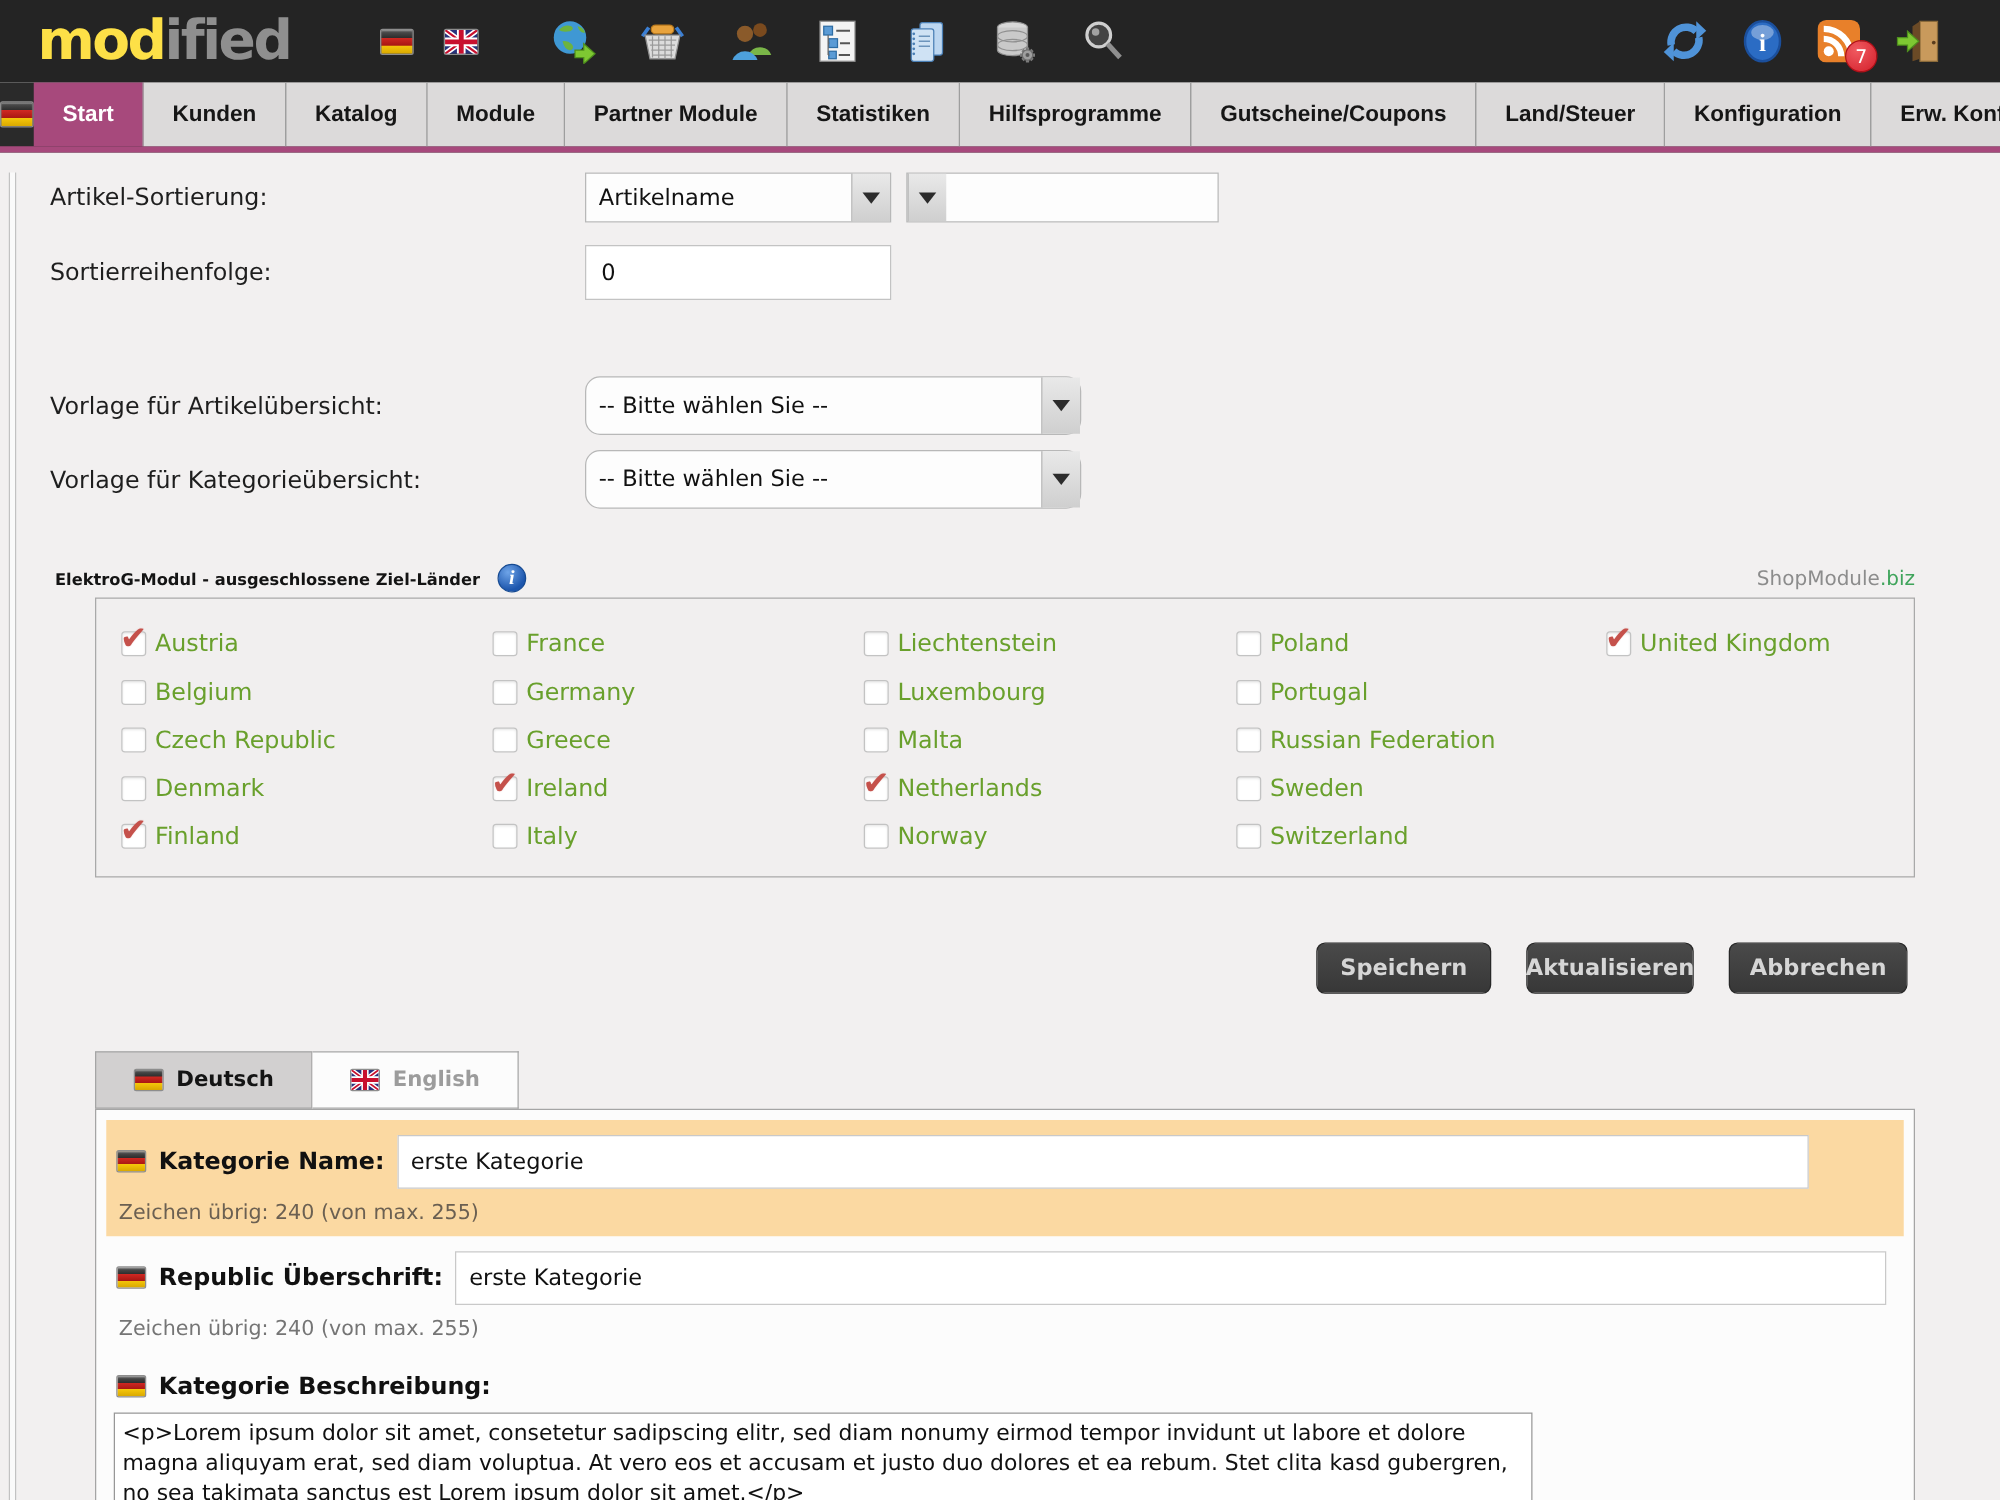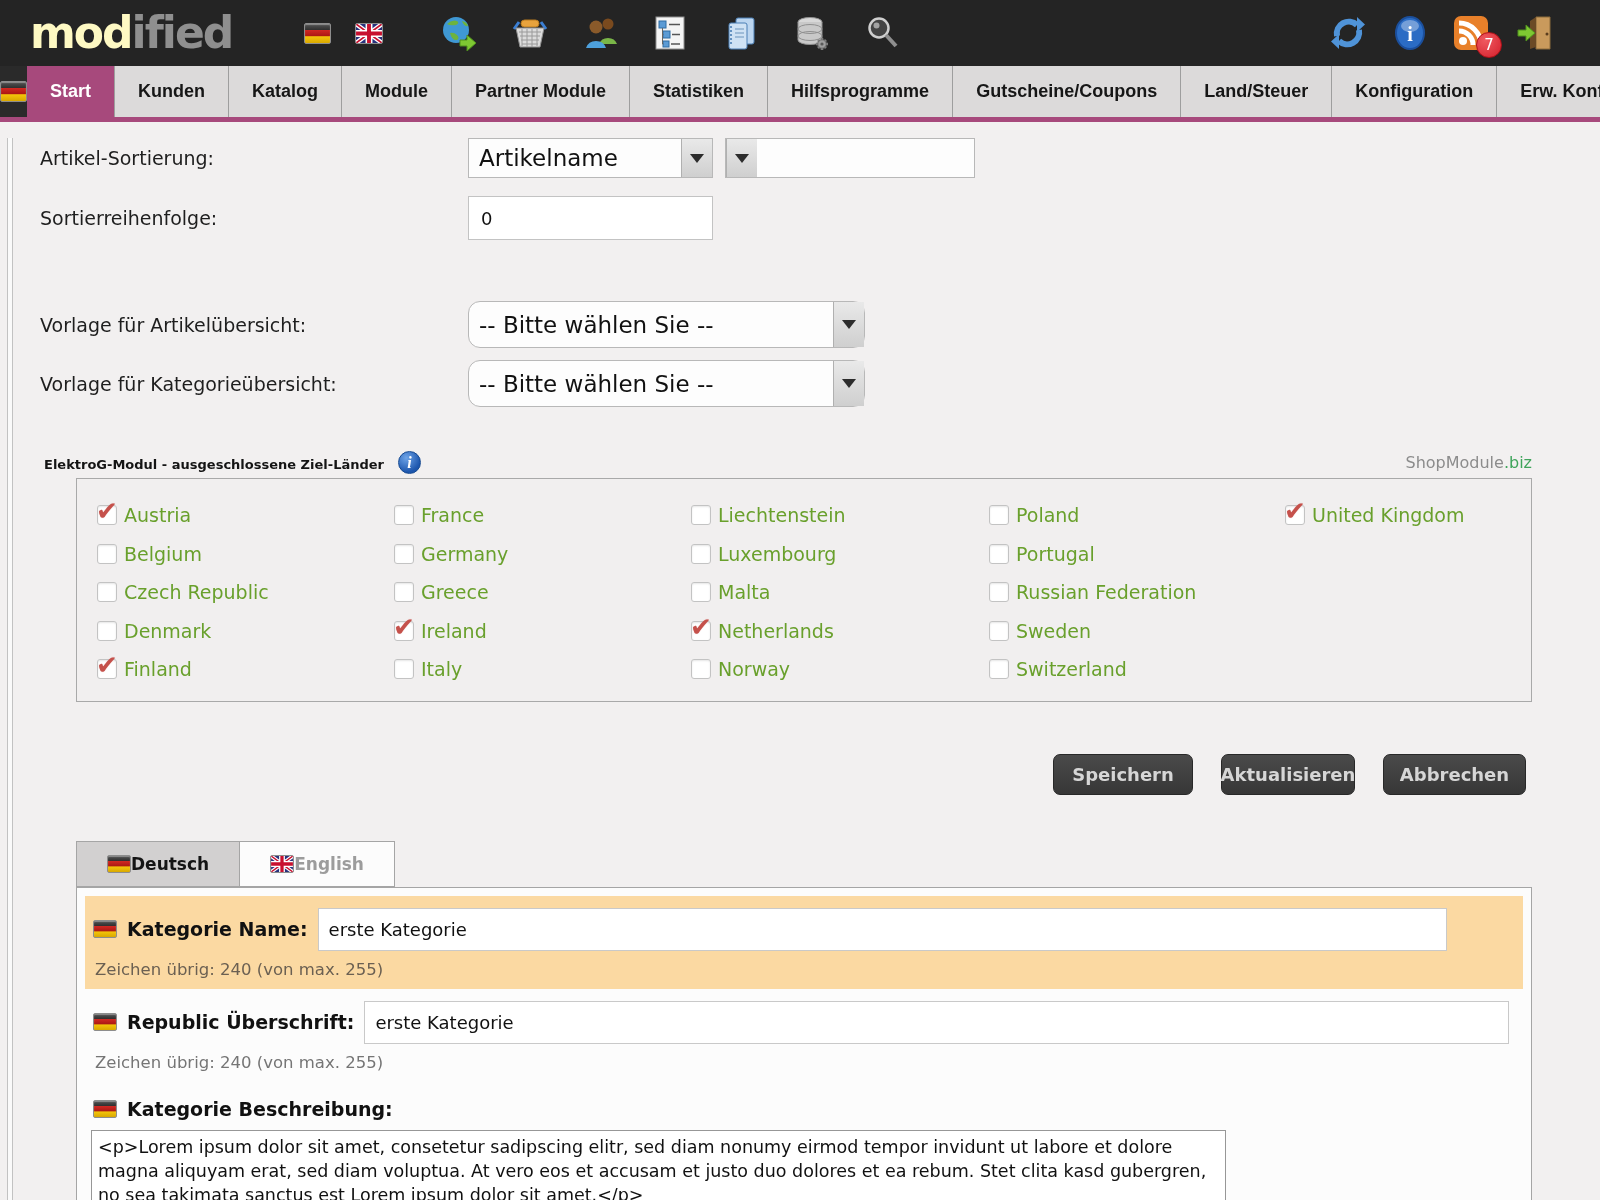--- a/index.html
+++ b/index.html
@@ -2,21 +2,21 @@
 <html><head>
 <meta charset="utf-8">
 <style>
   * { margin:0; padding:0; box-sizing:border-box; }
   html,body { width:1600px; height:1200px; overflow:hidden;
               font-family:"DejaVu Sans", sans-serif; background:#f2f0f0; }
 
   
   .topbar { height:66px; background:#242424; display:flex; align-items:center; }
   .logo { margin-left:30px; font-size:44px; font-weight:bold; letter-spacing:-2px; line-height:1; }
-  .logo .l1 { color:#fef9c3; }
+  .logo .l1 { color:#fde047; }
   .logo .l2 { color:#8f8f8f; }
   .tb-flags { display:flex; gap:24px; margin-left:72px; align-items:center; }
   .tb-icons { display:flex; gap:34px; margin-left:58px; align-items:center; }
   .tb-right { display:flex; gap:28px; margin-left:auto; margin-right:44px; align-items:center; }
   .tb-btn { position:relative; display:flex; align-items:center; justify-content:center; cursor:pointer; }
 
   .flag-de { width:27px; height:21px; border:1px solid #8d8d8d; border-radius:2px;
     background:linear-gradient(180deg,#555 0%,#2e2e2e 32%,#d02822 33%,#a81713 65%,#f4c60a 66%,#d9a800 100%);
     box-shadow:inset 0 1px 1px rgba(255,255,255,.35); flex:0 0 auto; }
   .flag-sm { width:24px; height:18px; }
@@ -38,21 +38,21 @@
 
   
   .content { position:relative; height:1073px; padding-left:40px; }
   .left-rail { position:absolute; left:7px; top:0; bottom:0; width:6px; background:#fafafa;
     border-left:1px solid #c2c2c2; border-right:1px solid #c2c2c2; }
 
   .frow { display:flex; align-items:center; }
   .flabel { flex:0 0 428px; font-size:19px; color:#1e1e1e; }
 
   .select { display:flex; align-items:stretch; background:#fdfdfd; border:1px solid #b8b8b8; cursor:pointer; }
-  .select .sval { flex:1; display:flex; align-items:center; padding-left:10px; font-size:23px; color:#111; white-space:nowrap; overflow:hidden; }
+  .select .sval { flex:1; display:flex; align-items:center; padding-left:10px; font-size:18px; color:#111; white-space:nowrap; overflow:hidden; }
   .select .sarrow { width:31px; background:linear-gradient(#e9e9e9,#cfcfcf); border-left:1px solid #b0b0b0;
     display:flex; align-items:center; justify-content:center; }
   .select .sarrow i { width:0; height:0; border-left:7px solid transparent; border-right:7px solid transparent;
     border-top:9px solid #2c2c2c; }
   .sel-s { width:245px; height:40px; }
   .sel-s2 { width:250px; height:40px; margin-left:12px; }
   .sel-l { width:397px; height:47px;border-radius:12px; }
 
   .tinput { width:245px; height:44px; border:1px solid #c3c3c3; background:#fff; font-size:18px;
     padding-left:12px; font-family:"DejaVu Sans",sans-serif; color:#111; }
@@ -81,21 +81,21 @@
 
   
   .actions { display:flex; justify-content:flex-end; gap:28px; margin-top:52px; margin-right:74px; }
   .btn { background:linear-gradient(#4a4a4a,#373737); border:1px solid #282828; border-radius:7px;
     color:#d6d6d6; font-weight:bold; font-size:18px; padding:0 0; height:41px; cursor:pointer;
     font-family:"DejaVu Sans",sans-serif; display:flex; align-items:center; justify-content:center; }
   .btn-save{width:140px;} .btn-upd{width:134px;} .btn-cancel{width:143px;}
 
   
   .ltabs { display:flex; margin-top:46px; margin-left:36px; }
-  .ltab { height:46px; display:flex; align-items:center; padding:0 30px;
+  .ltab { height:46px; display:flex; align-items:center; gap:10px; padding:0 30px;
     border:1px solid #a5a5a5; font-size:17px; font-weight:bold; cursor:pointer; }
   .ltab.active { background:#d2d0d0; color:#141414; }
   .ltab.inactive { background:#fcfcfc; color:#9c9c9c; border-left:none; }
 
   .panel { margin:0 68px 0 36px; border:1px solid #a5a5a5; background:#fcfcfc; padding:8px; }
   .cat-row { padding:12px 14px 10px 8px; }
   .cat-row.hl { background:#fbd9a2; }
   .lab-line { display:flex; align-items:center; }
   .cat-label { display:flex; align-items:center; gap:10px; font-size:19px; font-weight:bold; color:#111;
     white-space:nowrap; }

